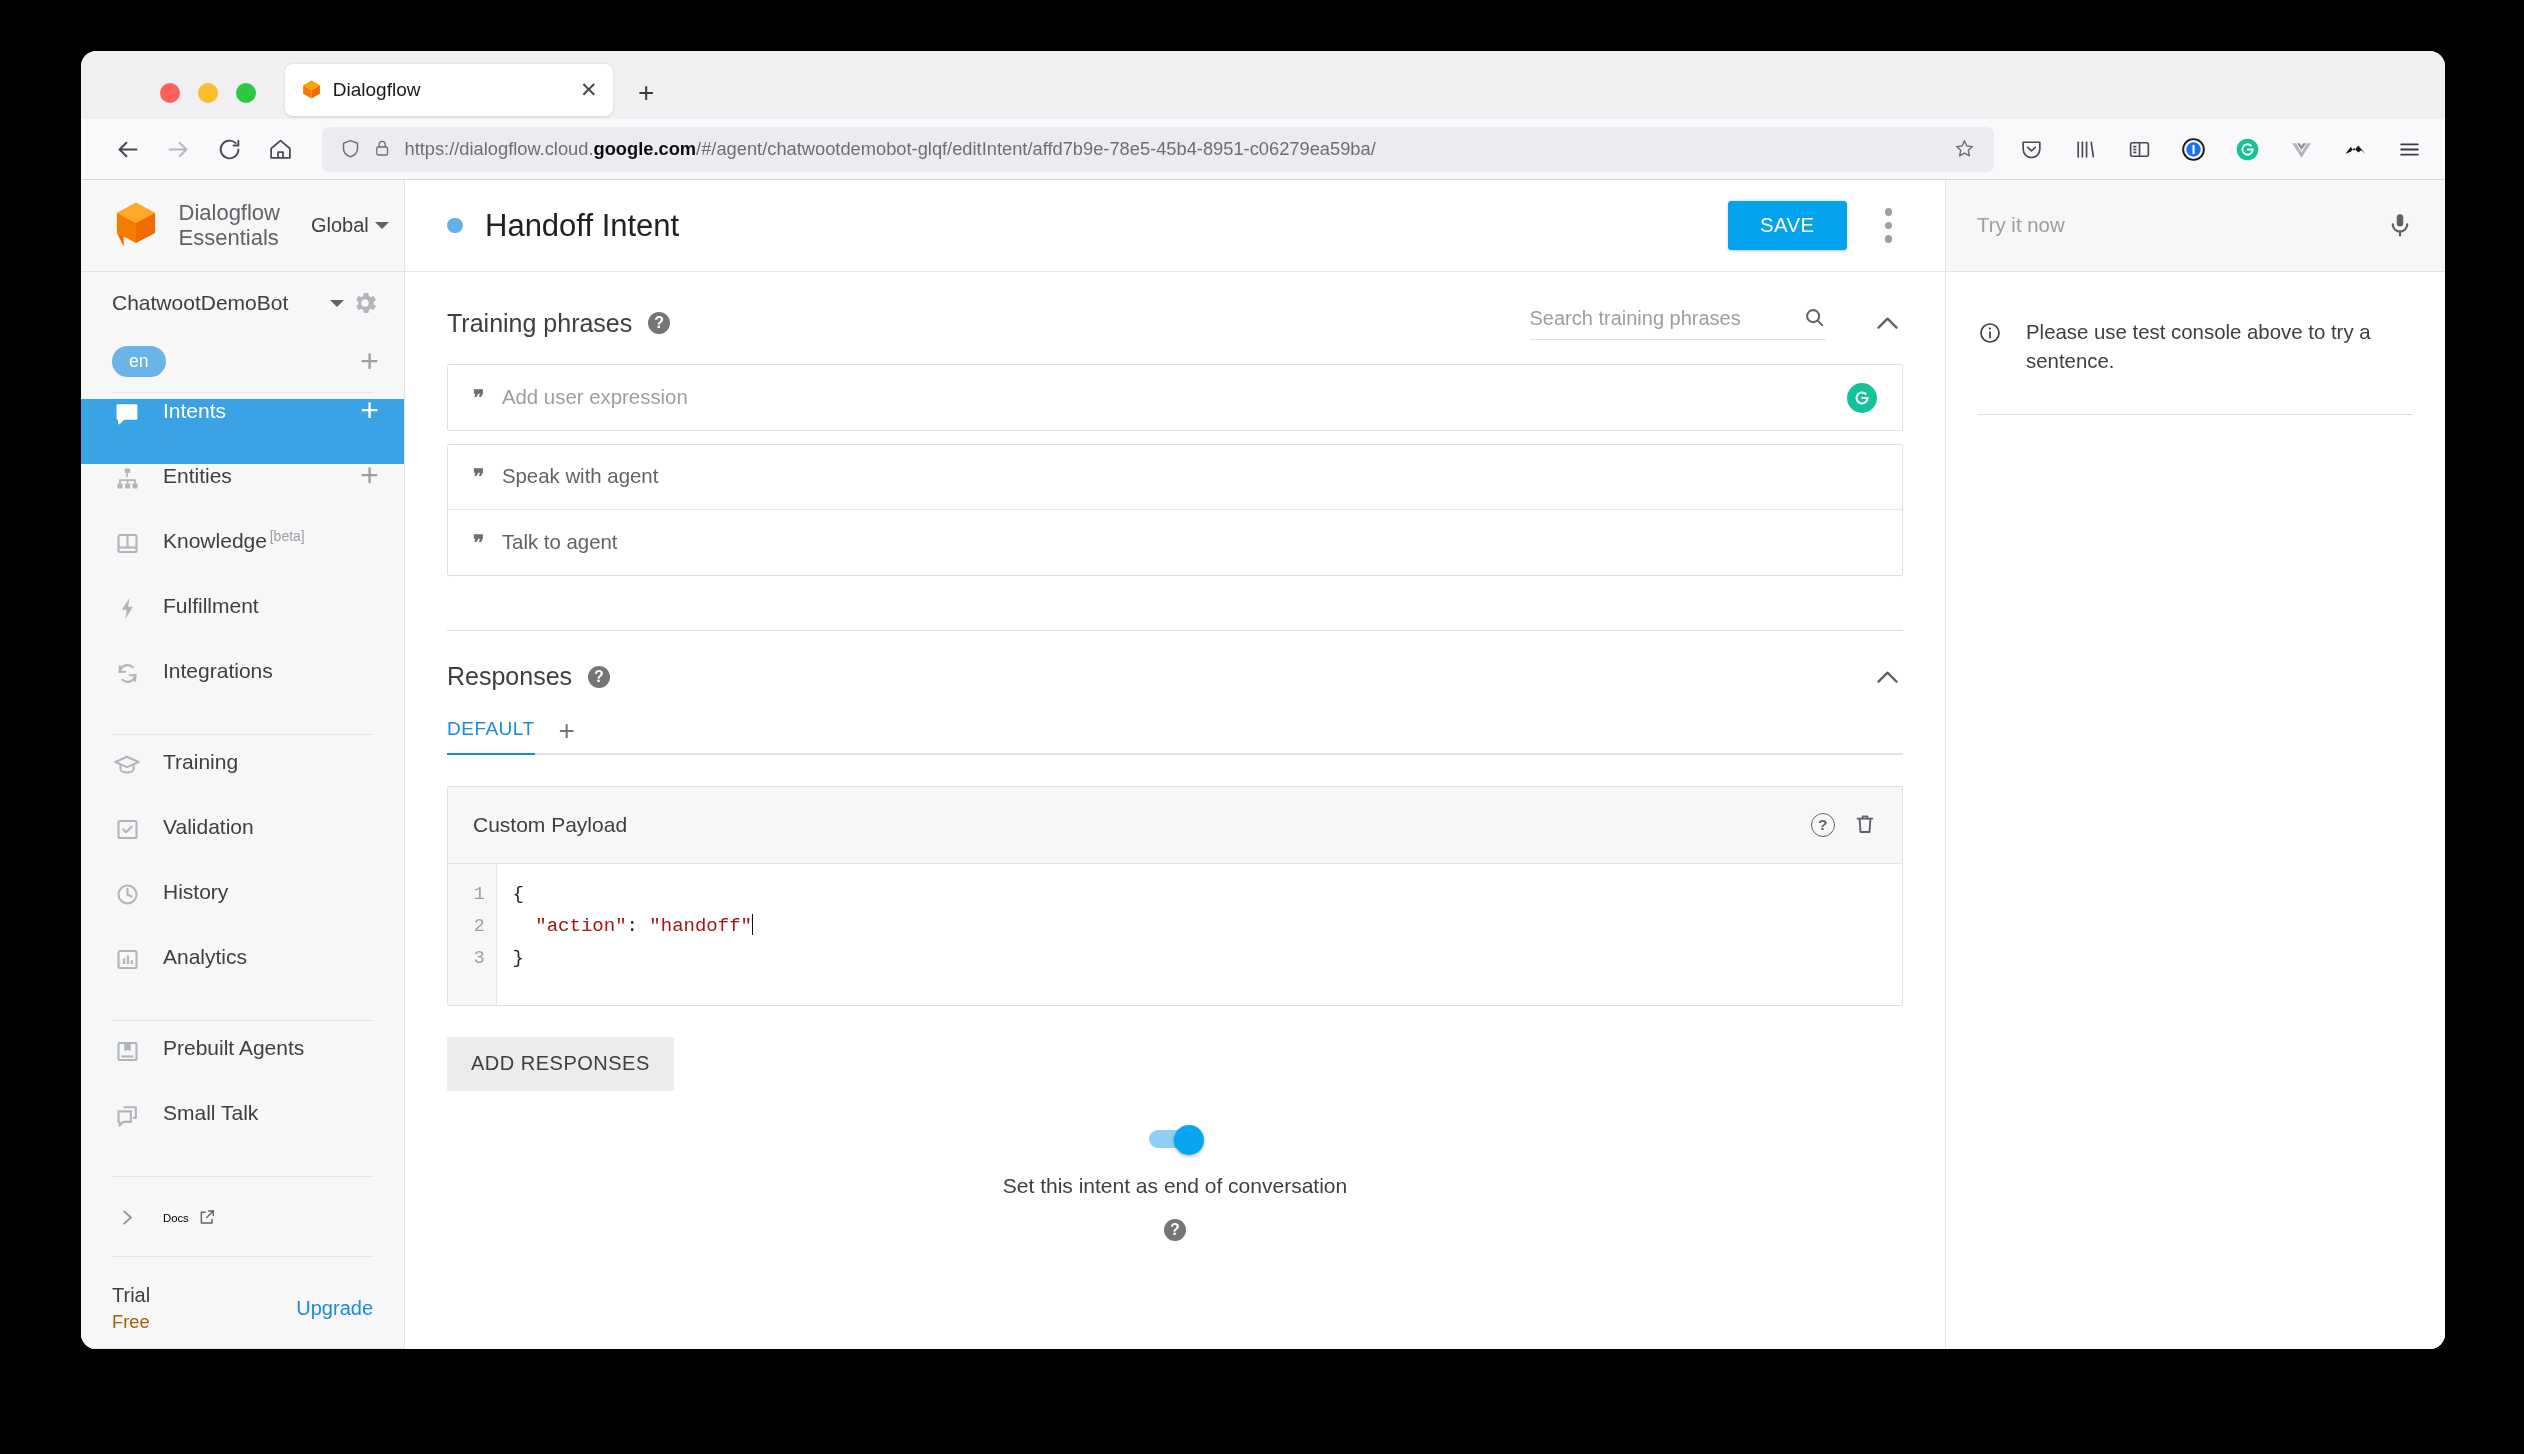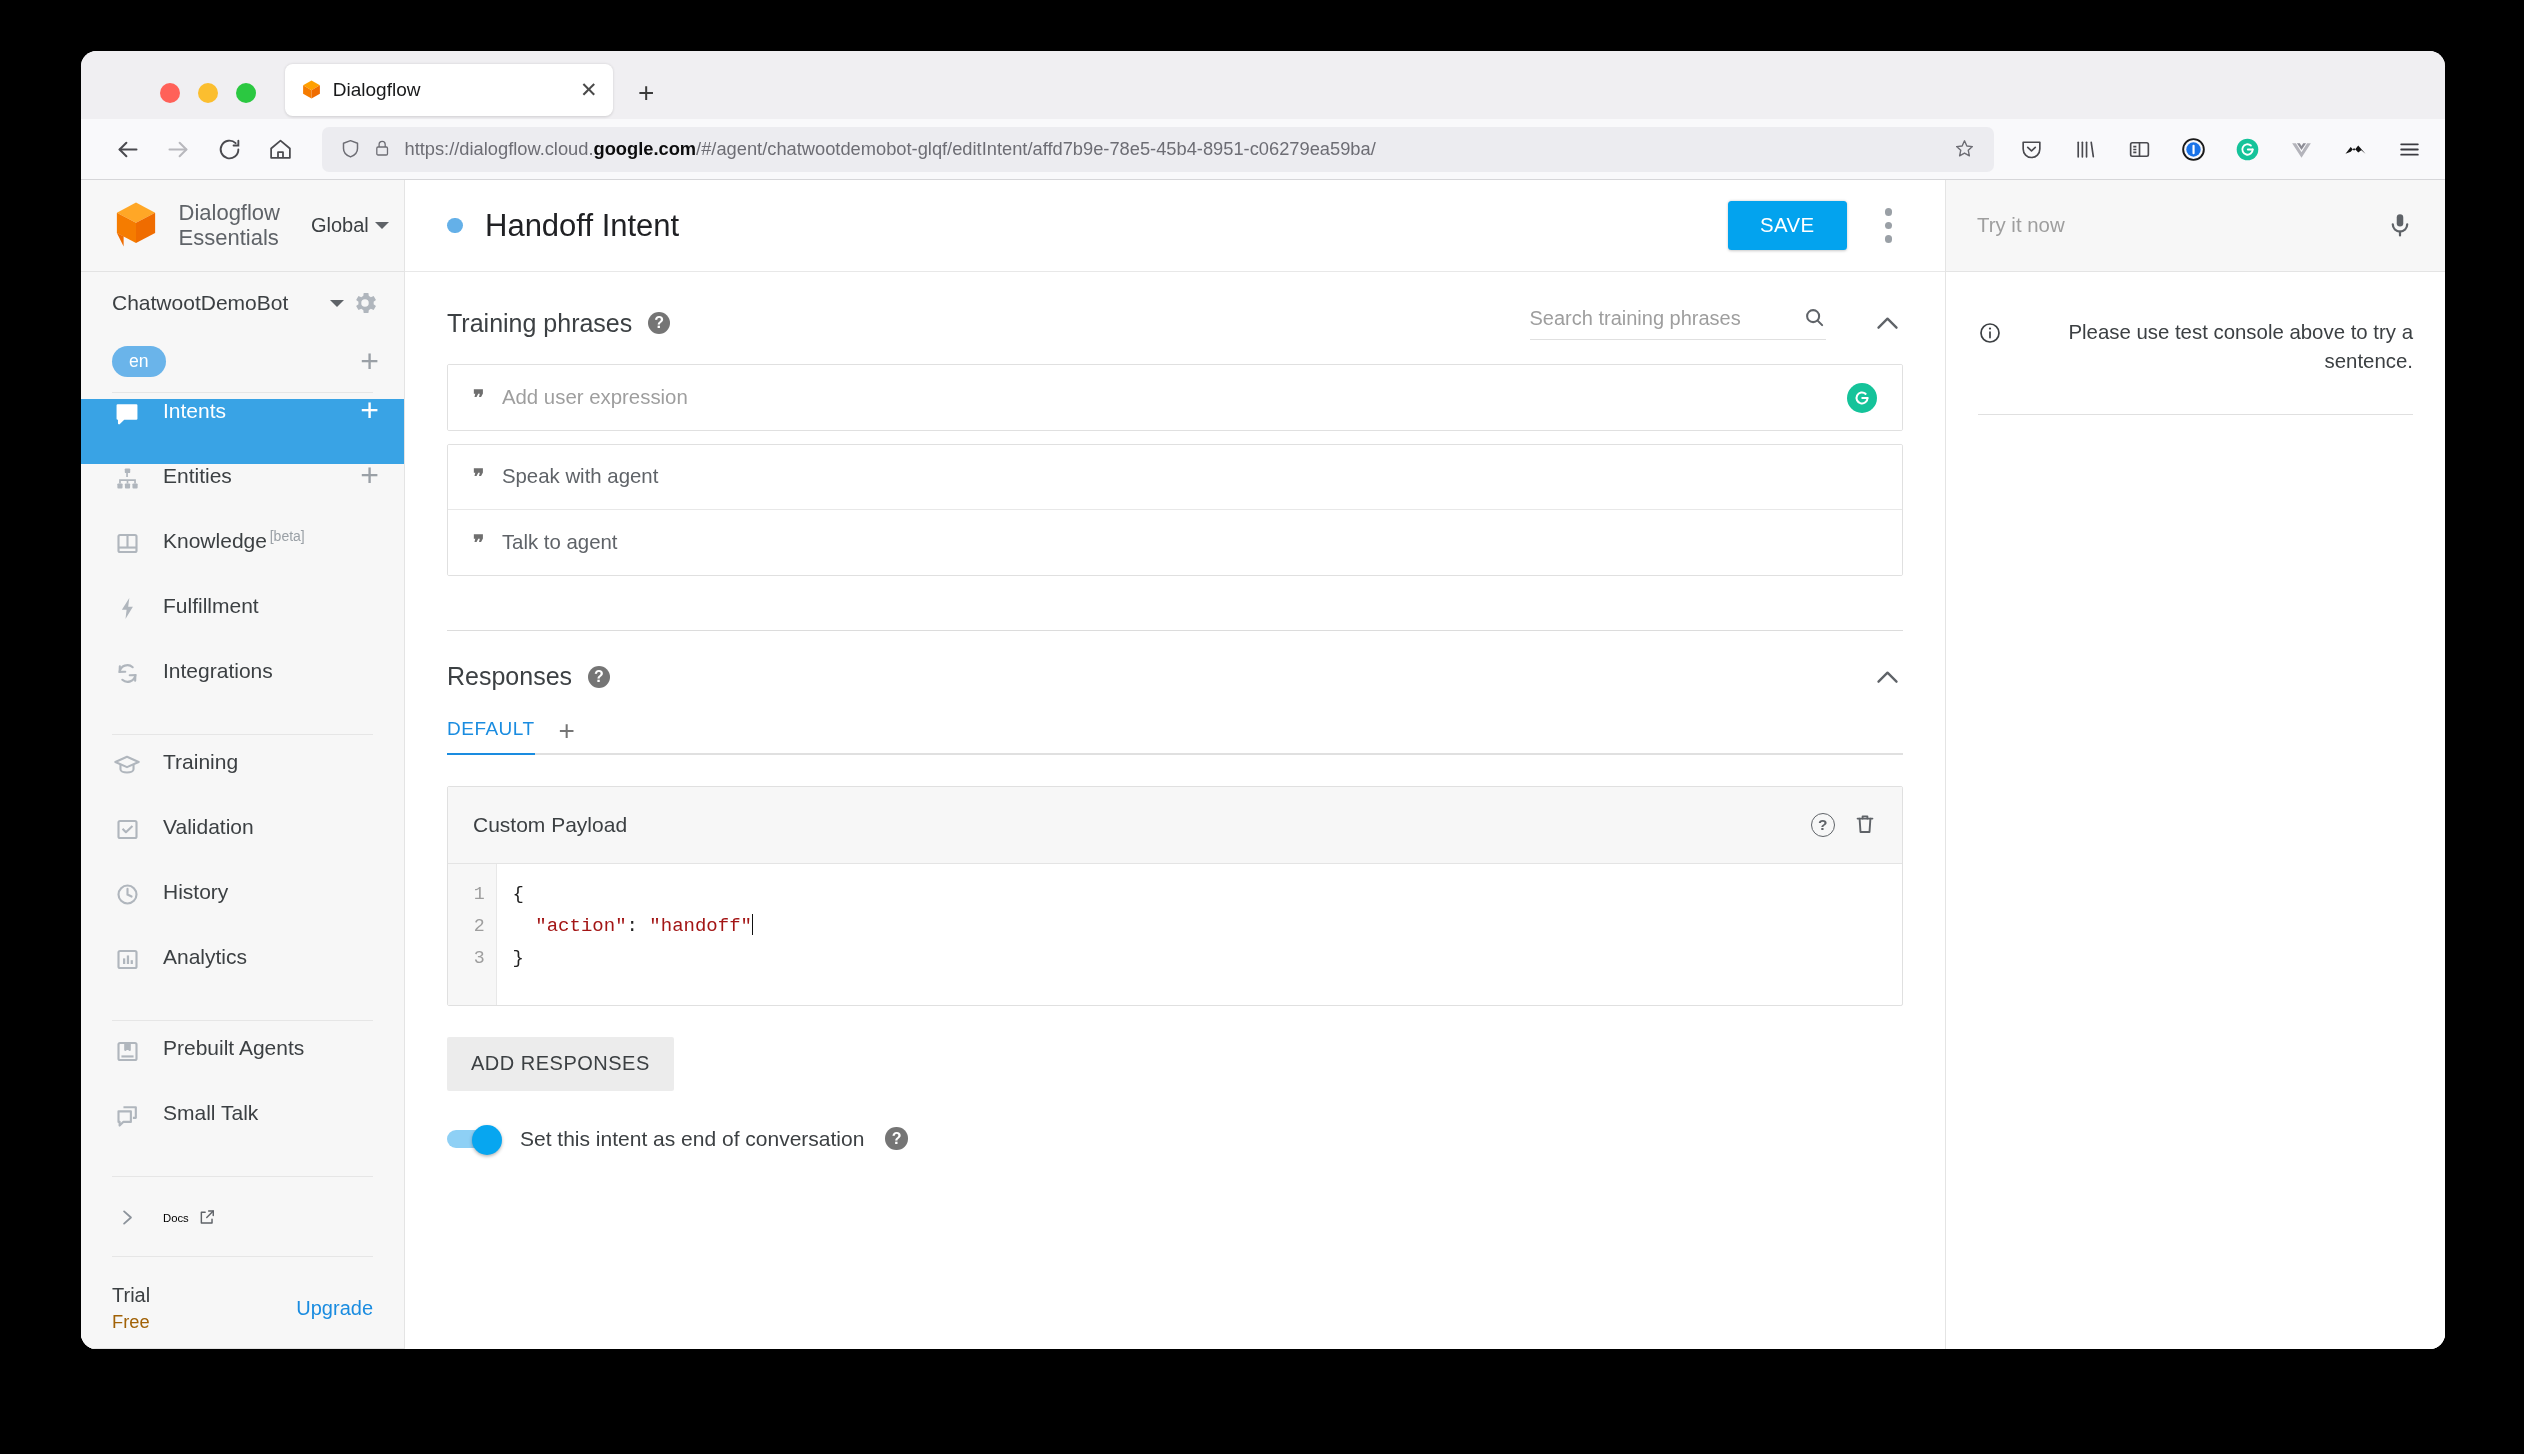--- a/index.html
+++ b/index.html
@@ -263,21 +263,21 @@
   }
 
   .add-resp {
     margin-top: 31px;
     background: #ececec; color: #3c4043;
     font-size: 20px; letter-spacing: 0.5px;
     border: none; border-radius: 2.1px;
     padding: 15.5px 24px; cursor: pointer;
   }
 
-  .toggle-row { display: flex; align-items: center; gap: 21px; padding: 34px 0 42px 0; }
+  .toggle-row { display: flex; align-items: center; gap: 21px; padding: 34px 0 42px 0; flex-direction: column; }
   .switch { width: 52px; height: 28px; position: relative; cursor: pointer; flex: 0 0 auto; }
   .switch .track {
     position: absolute; left: 0; top: 5px;
     width: 52px; height: 18.3px; border-radius: 9.2px;
     background: #8ed0f5;
   }
   .switch .knob {
     position: absolute; right: -2.8px; top: 0;
     width: 30px; height: 30px; border-radius: 50%;
     background: #07a6f0;
@@ -293,21 +293,21 @@
     background: #fff;
   }
   .try-head {
     height: 92px; background: #f7f7f7;
     border-bottom: 0.7px solid #e4e4e4;
     display: flex; align-items: center;
     padding: 0 31px; gap: 14px;
   }
   .try-placeholder { font-size: 20.4px; color: #9e9e9e; flex: 1; }
   .mic { width: 28px; cursor: pointer; }
-  .try-body { padding: 46px 32px 0 32px; text-align: right; }
+  .try-body { padding: 46px 32px 0 32px; }
   .info-line { display: flex; align-items: flex-start; gap: 24px; }
   .info-icon { flex: 0 0 auto; margin-top: 2.8px; }
   .info-text { font-size: 20.4px; line-height: 1.42; color: #3c4043; }
   .panel-hr { height: 0.7px; background: #e0e0e0; margin: 38px 0 0 0; }
 </style>
 </head>
 <body>
 
 <div class="window">
 

